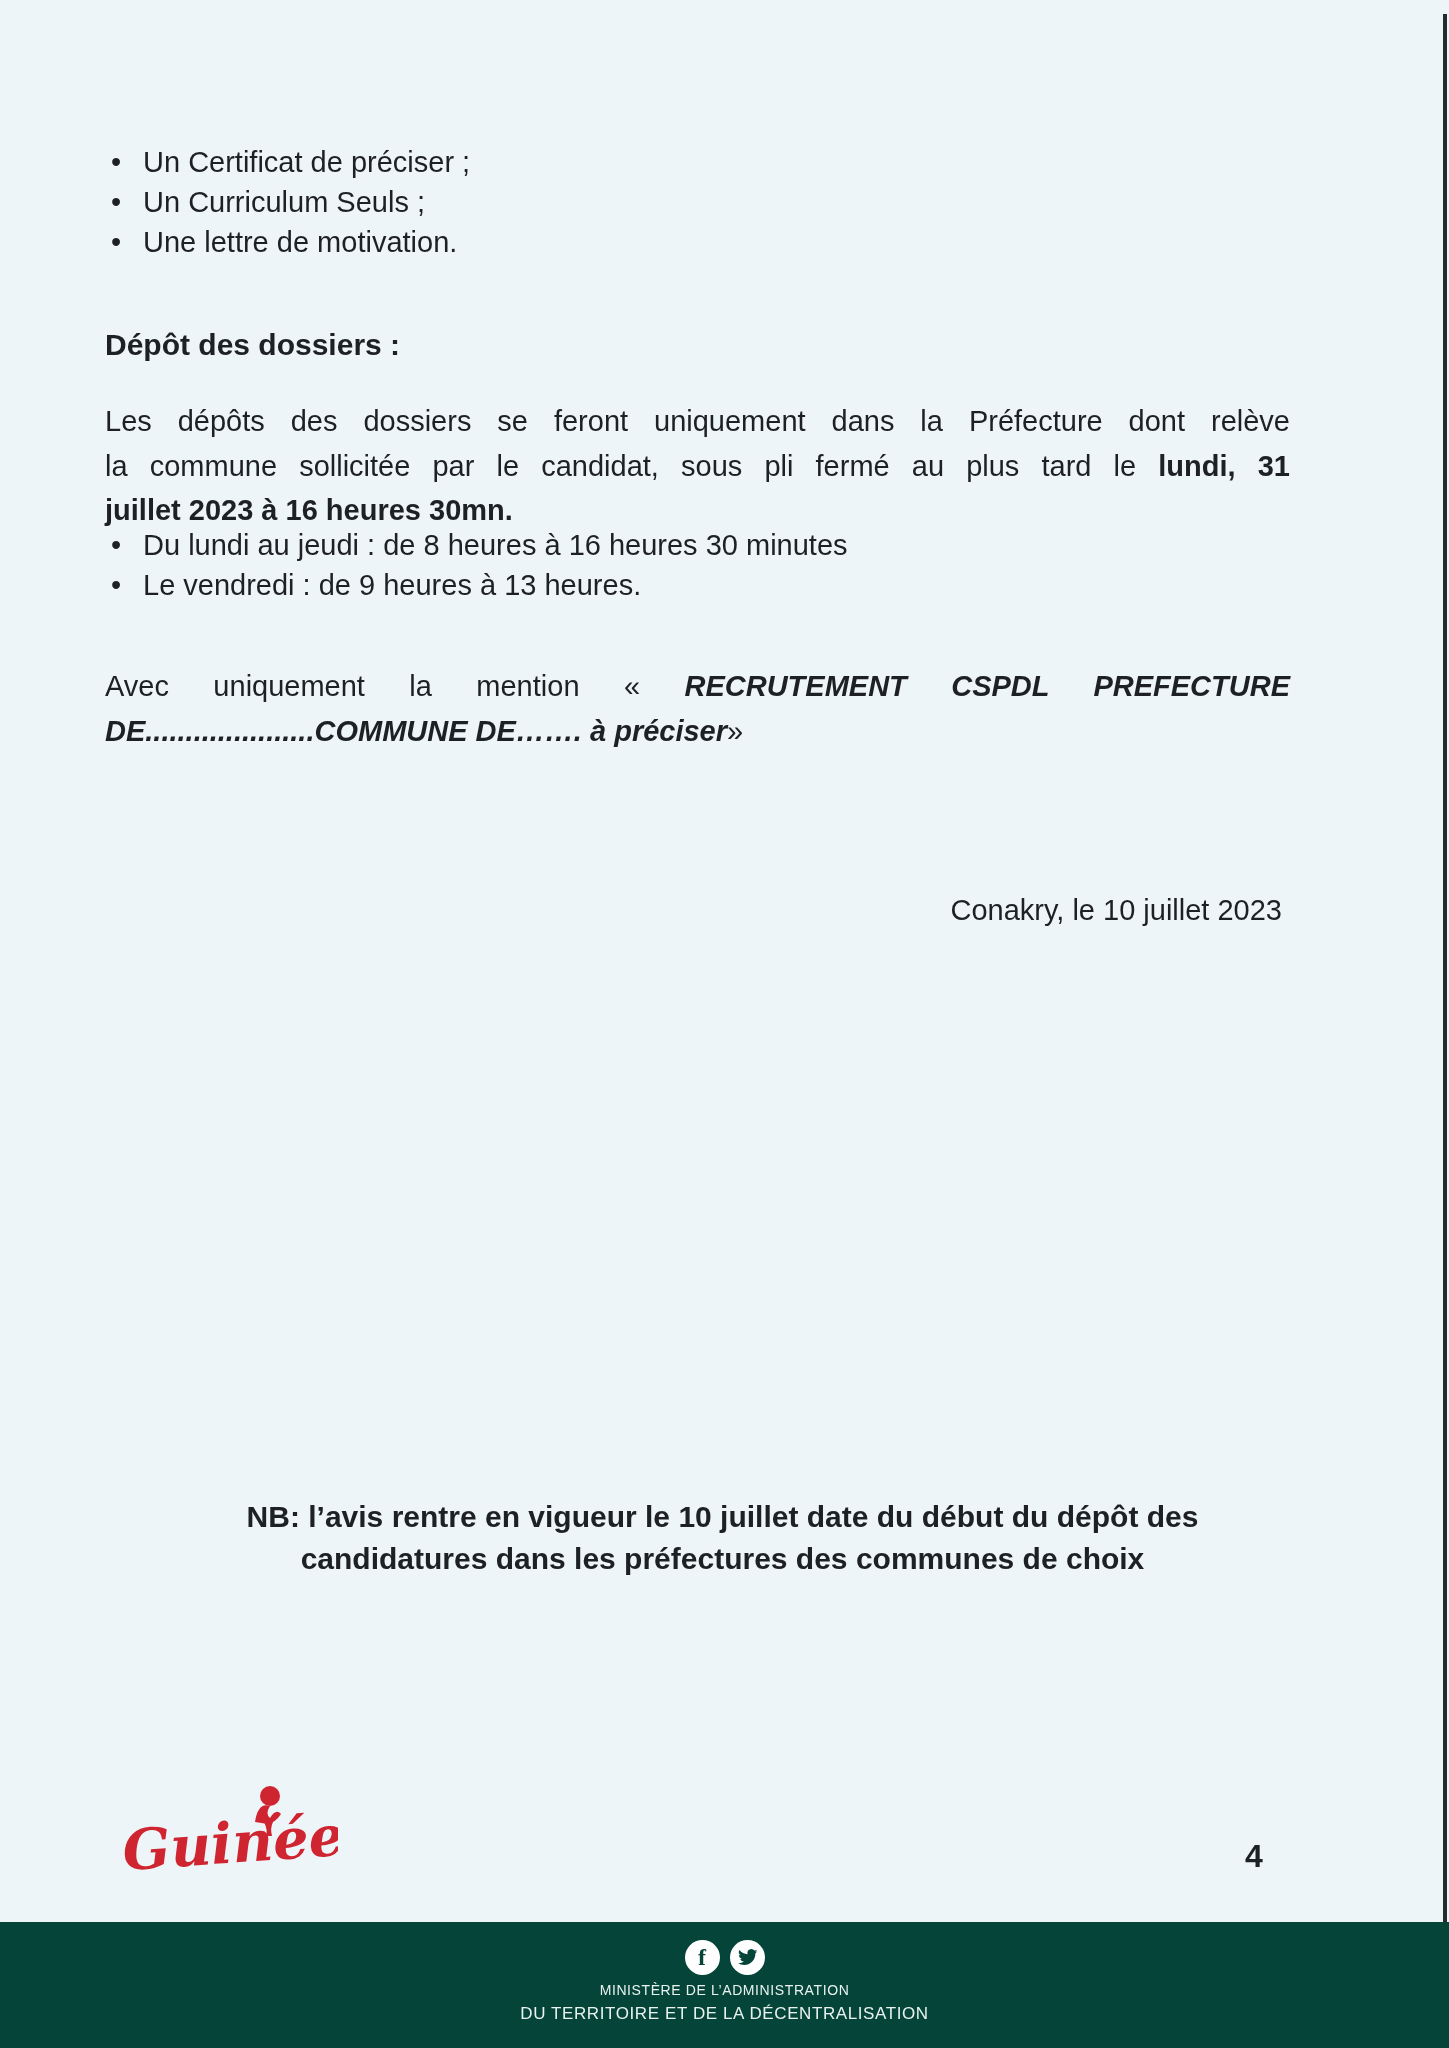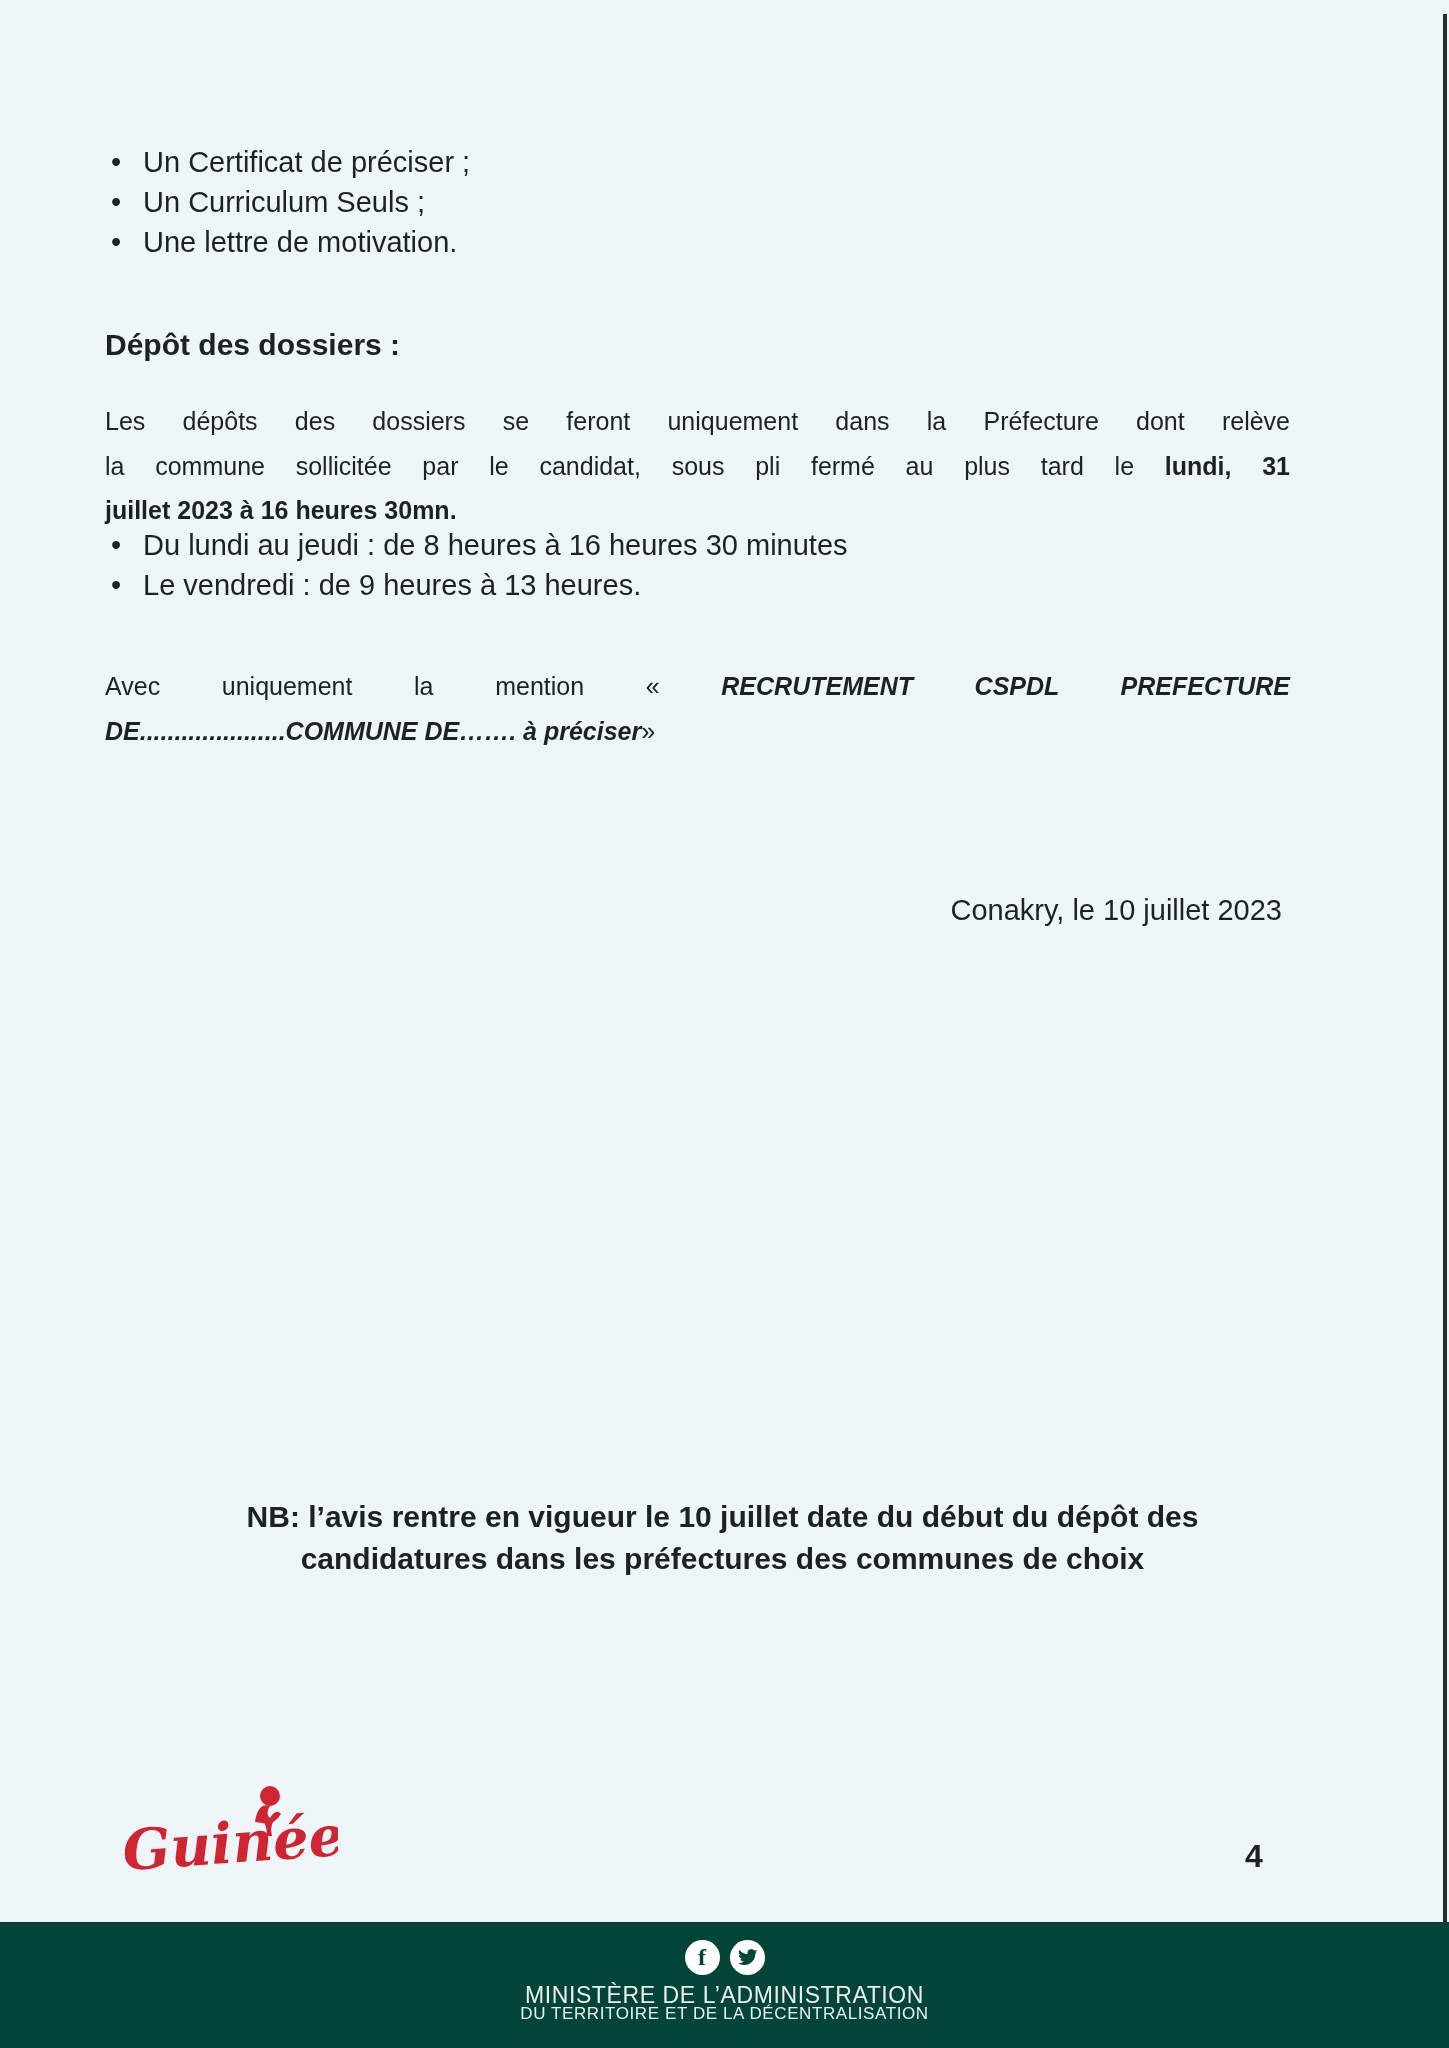--- a/index.html
+++ b/index.html
@@ -7,21 +7,21 @@
     position:relative;
     width:1449px;
     height:2048px;
     background:#eef5f8;
     font-family:"Liberation Sans", sans-serif;
     color:#1e2124;
     overflow:hidden;
   }
   .abs{position:absolute;}
   .col{left:105px;width:1185px;margin-top:28px;}
-  .body-text{font-size:25px;line-height:44.5px;}
+  .body-text{font-size:29px;line-height:44.5px;}
   .jline{text-align:justify;text-align-last:justify;}
   .bold{font-weight:bold;}
   .boldital{font-weight:bold;font-style:italic;}
   
   ul.blist{list-style:none;margin:0;padding:0;font-size:29px;line-height:40px;}
   ul.blist li{display:flex;}
   ul.blist .blt{width:38px;flex:0 0 38px;padding-left:6px;box-sizing:border-box;}
   
   .heading{font-size:30px;font-weight:bold;}
   
@@ -37,21 +37,21 @@
   
   .page-num{left:1245px;top:1838px;font-size:32px;font-weight:bold;}
   
   .edge-line{right:2px;top:14px;width:4px;height:1908px;background:#262b2f;}
   
   .footer-bar{left:0;top:1922px;width:1449px;height:126px;background:#054539;}
   .social{position:absolute;left:50%;top:18px;transform:translateX(-50%);display:flex;gap:10px;}
   .circle{width:35px;height:35px;border-radius:50%;background:#ffffff;display:flex;align-items:center;justify-content:center;}
   .fb-glyph{font-family:"Liberation Serif", serif;font-weight:bold;color:#054539;font-size:24px;line-height:1;transform:translateY(-1px);}
   .ministry{position:absolute;left:0;width:100%;text-align:center;color:#e9f2ef;letter-spacing:0.6px;}
-  .ministry.l1{top:60px;font-size:23px;}
+  .ministry.l1{top:60px;font-size:14px;}
   .ministry.l2{top:82px;font-size:17px;}
 </style>
 </head>
 <body>
 
 <div class="page">
 
   <ul class="blist abs col" style="top:142px;">
       <li>
         <span class="blt">•</span>

